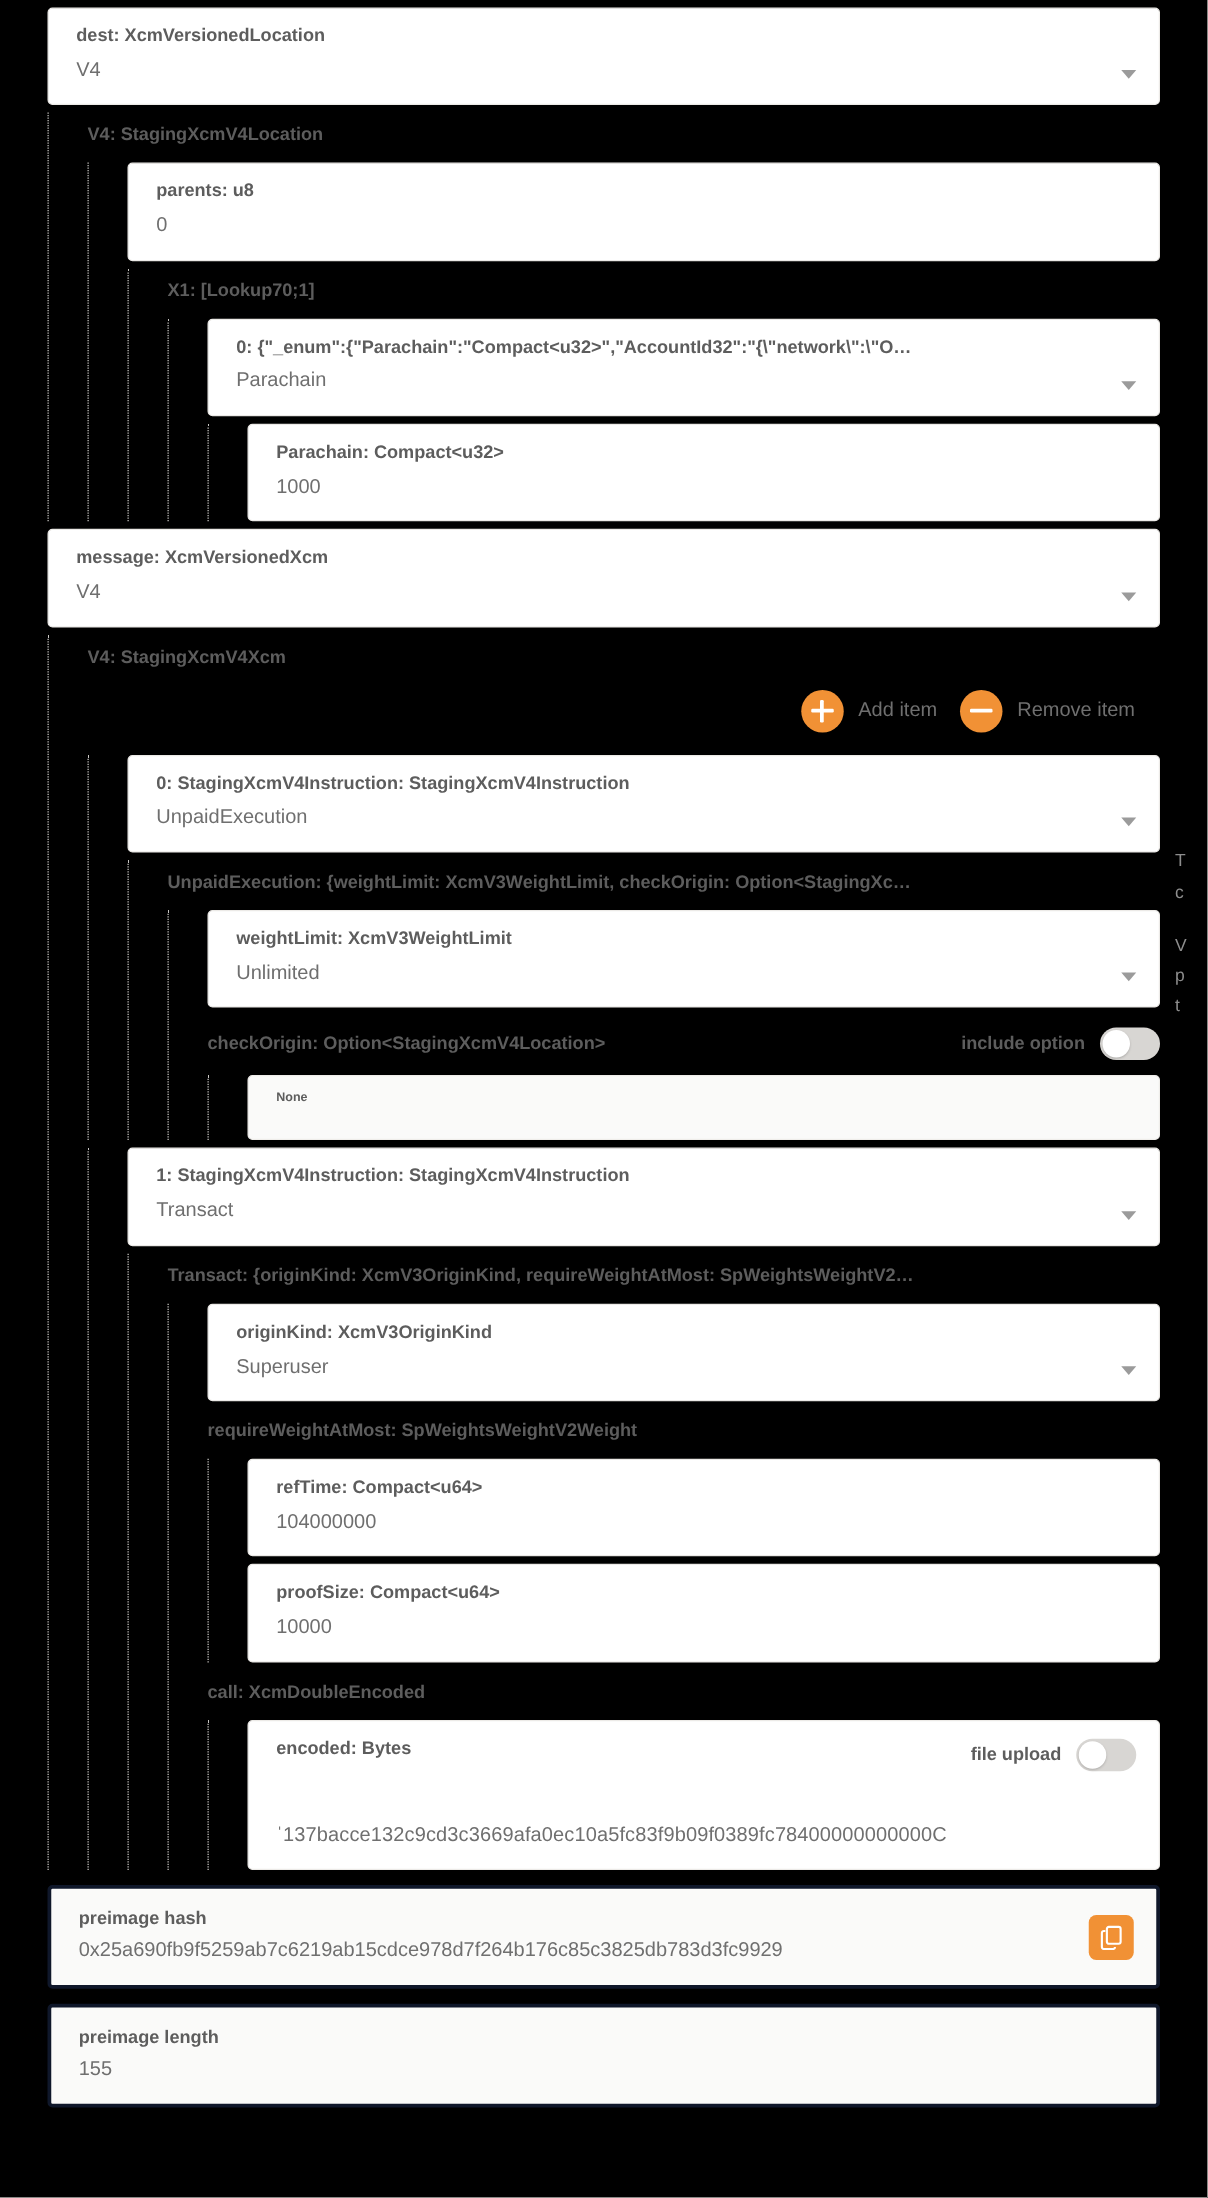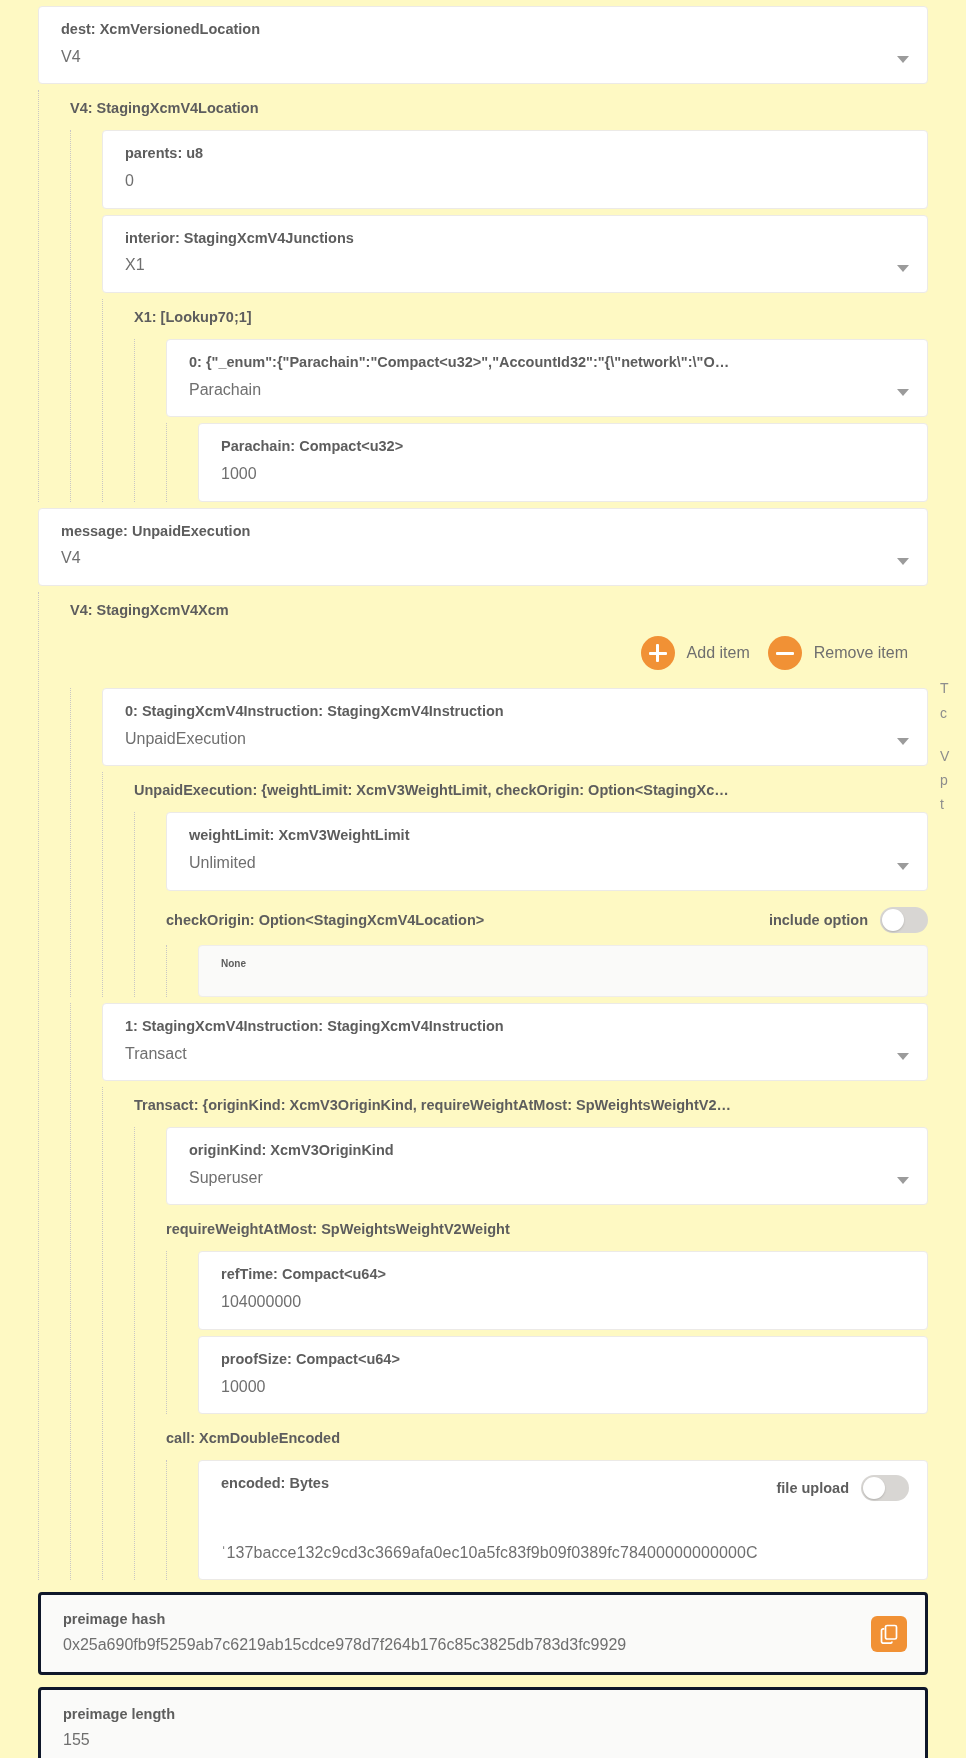--- a/index.html
+++ b/index.html
@@ -6,21 +6,21 @@
   html, body {
     margin: 0; padding: 0;
     background: #f5f4f2;
     font-family: "Liberation Sans", sans-serif;
     -webkit-font-smoothing: antialiased;
   }
   #page {
     position: relative;
     width: 966px;
     height: 1758px;
-    background: #fef9c3;
+    background: #000000;
     overflow: hidden;
   }
 
   
   .nest {
     position: relative;
     padding-left: 32px;
     margin-left: 0;
   }
   .nest::before {
@@ -242,25 +242,20 @@
 
     <div class="nest">
       <div class="sechead">V4: StagingXcmV4Location</div>
 
       <div class="nest">
         <div class="field">
           <div class="lbl">parents: u8</div>
           <div class="val">0</div>
         </div>
 
-        <div class="field">
-          <div class="lbl">interior: StagingXcmV4Junctions</div>
-          <div class="val">X1</div>
-          <span class="caret"></span>
-        </div>
 
         <div class="nest">
           <div class="sechead">X1: [Lookup70;1]</div>
 
           <div class="nest">
             <div class="field">
               <div class="lbl">0: {"_enum":{"Parachain":"Compact&lt;u32&gt;","AccountId32":"{\"network\":\"O…</div>
               <div class="val">Parachain</div>
               <span class="caret"></span>
             </div>
@@ -270,21 +265,21 @@
                 <div class="lbl">Parachain: Compact&lt;u32&gt;</div>
                 <div class="val">1000</div>
               </div>
             </div>
           </div>
         </div>
       </div>
     </div>
 
     <div class="field">
-      <div class="lbl">message: UnpaidExecution</div>
+      <div class="lbl">message: XcmVersionedXcm</div>
       <div class="val">V4</div>
       <span class="caret"></span>
     </div>
 
     <div class="nest">
       <div class="sechead">V4: StagingXcmV4Xcm</div>
 
       <div class="itembar">
         <div class="itembtn">
           <span class="circ">

